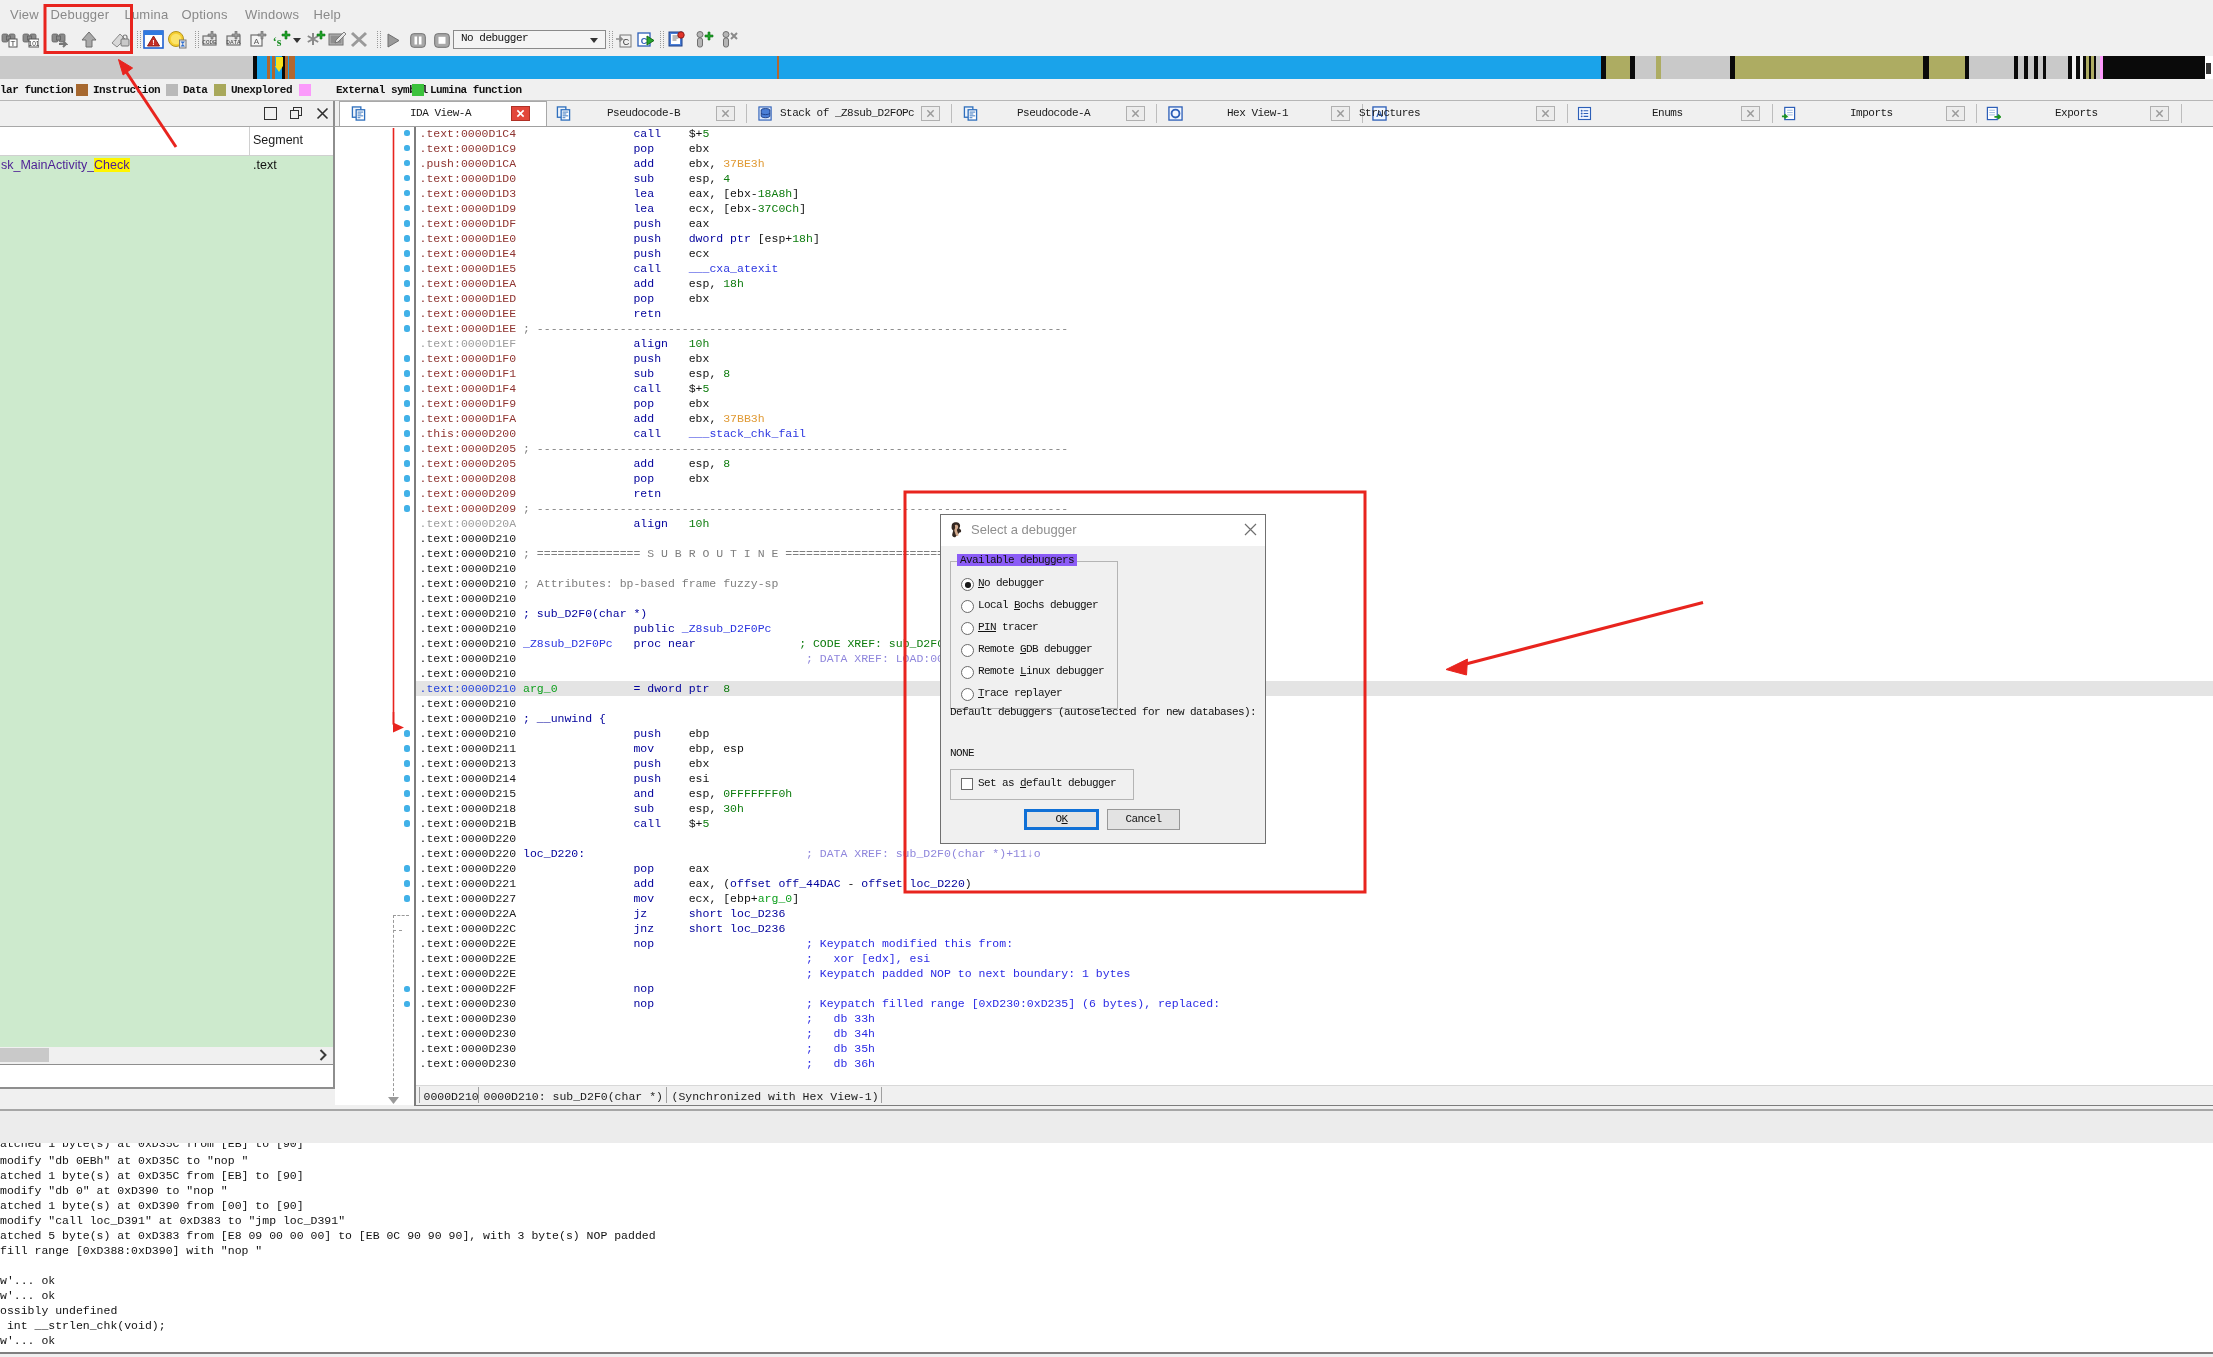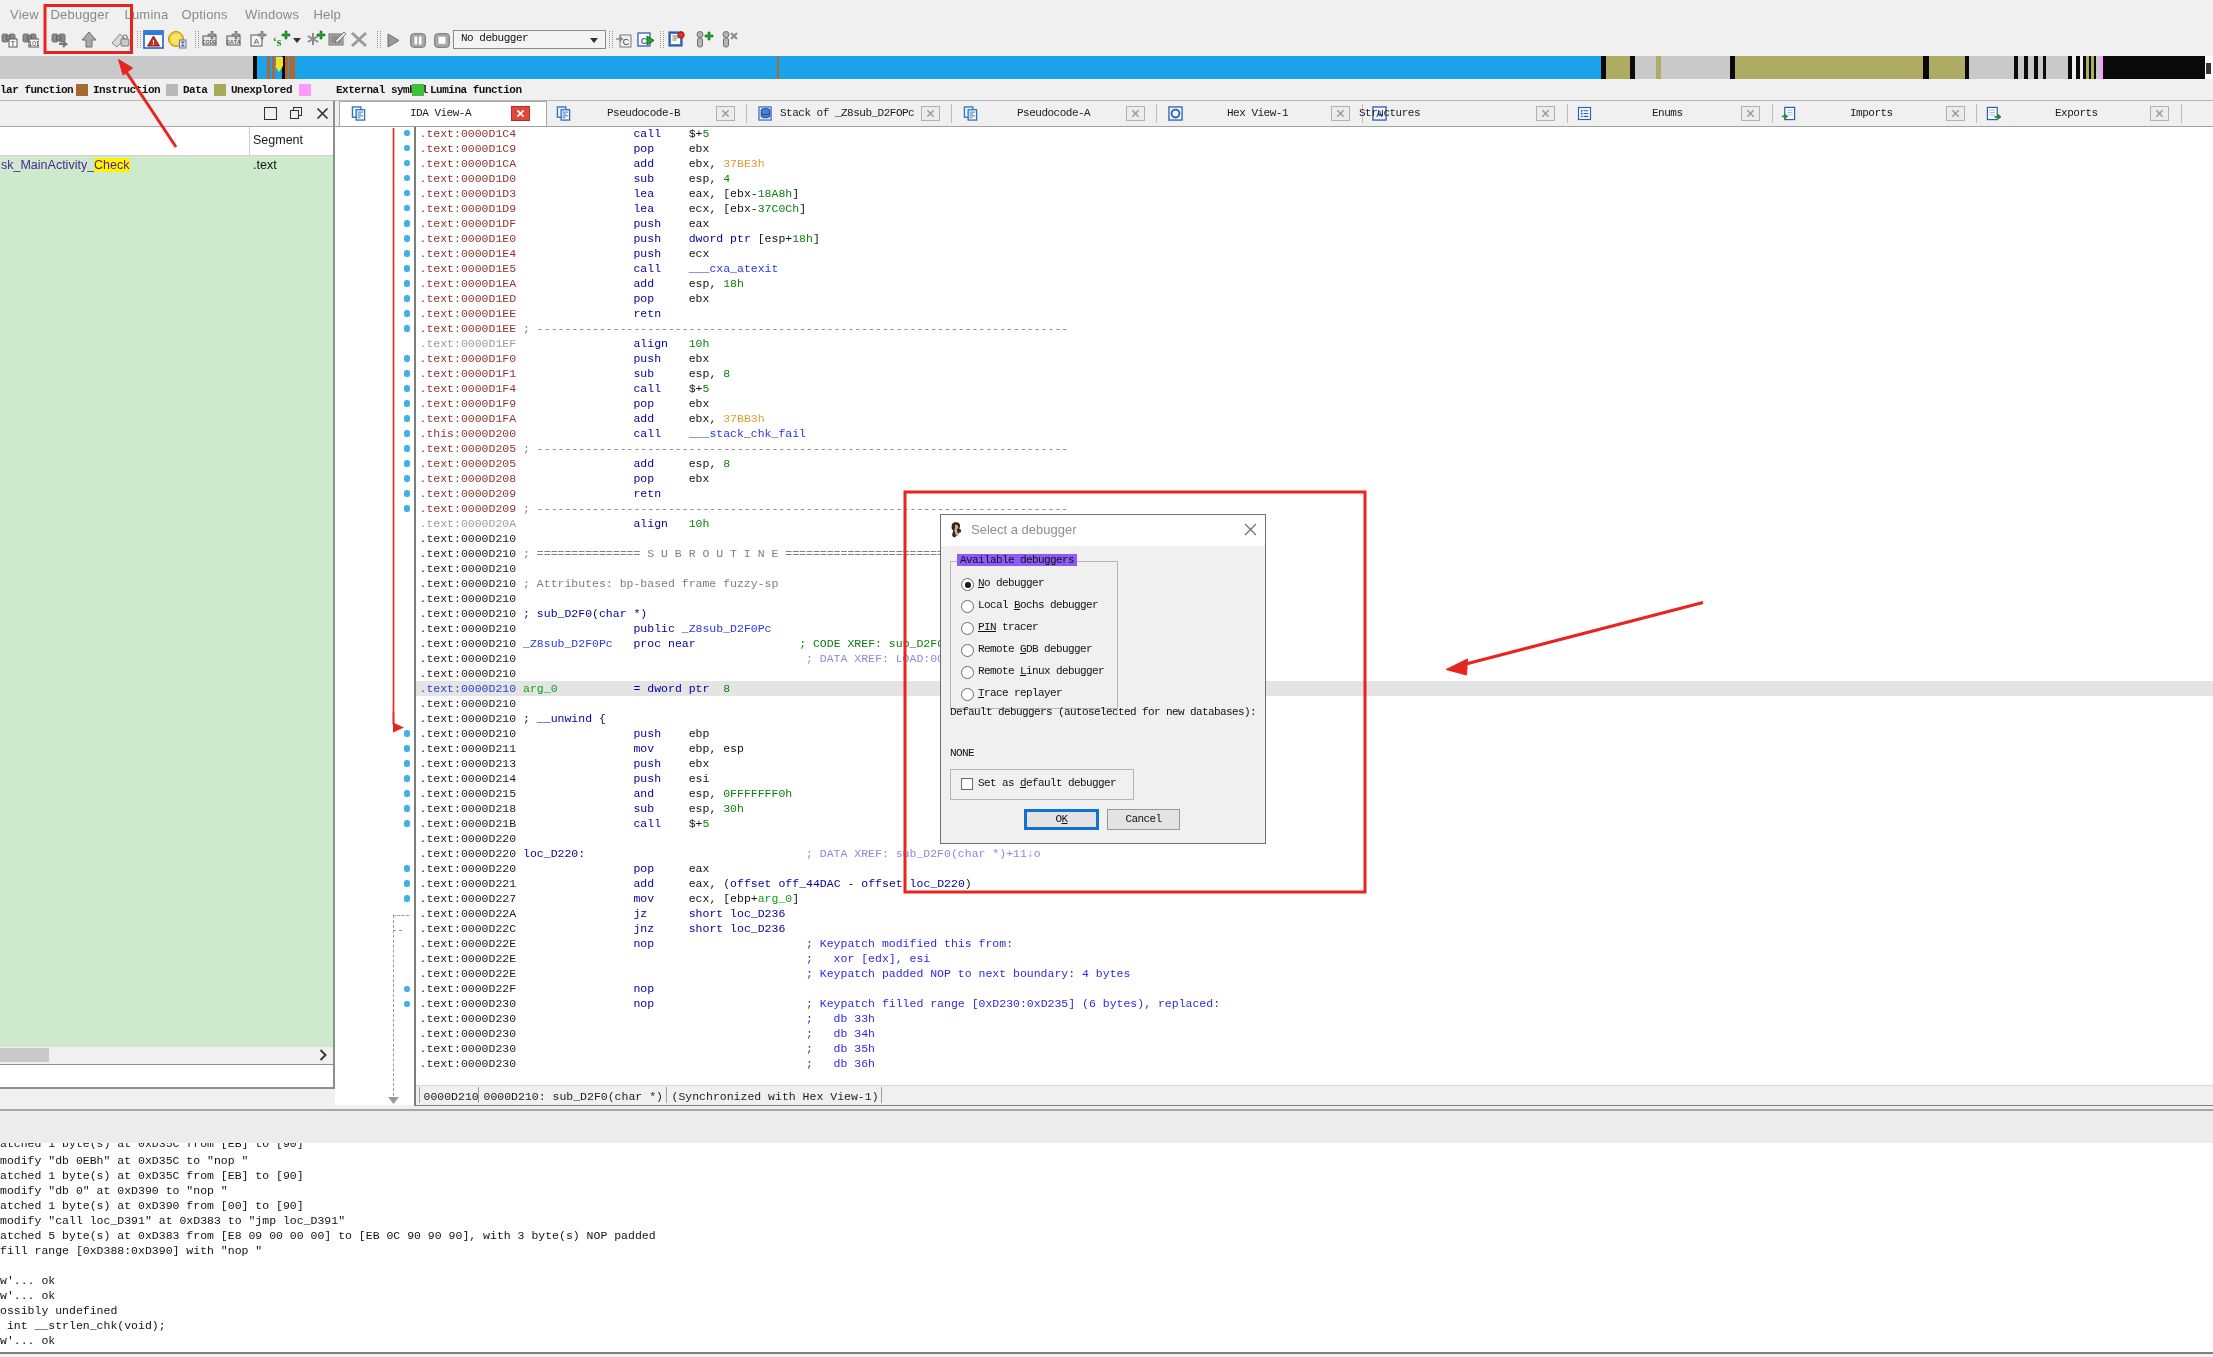--- a/index.html
+++ b/index.html
@@ -345,21 +345,21 @@
     </svg></div>
 <div style="position:absolute;left:2181px;top:104px;width:1px;height:19px;background:#bdbdbd"></div>
 <div style="position:absolute;left:334px;top:125.5px;width:1879px;height:1px;background:#a0a0a0"></div>
 
 <div style="position:absolute;left:414px;top:126.5px;width:1.5px;height:978.5px;background:#7d7d7d"></div>
 <div style="position:absolute;left:415.5px;top:126.5px;width:1797.5px;height:958.5px;background:#fff"></div>
 <div style="position:absolute;left:415.5px;top:681px;width:1797.5px;height:15px;background:#e4e4e4"></div>
 <div style="position:absolute;left:414px;top:1104px;width:1799px;height:1.5px;background:#7d7d7d"></div>
 <div class="dl" style="top:125.6px"><i class="am">.text:0000D1C4</i>&nbsp;&nbsp;&nbsp;&nbsp;&nbsp;&nbsp;&nbsp;&nbsp;&nbsp;&nbsp;&nbsp;&nbsp;&nbsp;&nbsp;&nbsp;&nbsp;&nbsp;<i class="mn">call</i>&nbsp;&nbsp;&nbsp;&nbsp;<i class="tt">$+</i><i class="nu">5</i></div>
 <div class="dl" style="top:140.6px"><i class="am">.text:0000D1C9</i>&nbsp;&nbsp;&nbsp;&nbsp;&nbsp;&nbsp;&nbsp;&nbsp;&nbsp;&nbsp;&nbsp;&nbsp;&nbsp;&nbsp;&nbsp;&nbsp;&nbsp;<i class="mn">pop</i>&nbsp;&nbsp;&nbsp;&nbsp;&nbsp;<i class="tt">ebx</i></div>
-<div class="dl" style="top:155.6px"><i class="am">.text:0000D1CA</i>&nbsp;&nbsp;&nbsp;&nbsp;&nbsp;&nbsp;&nbsp;&nbsp;&nbsp;&nbsp;&nbsp;&nbsp;&nbsp;&nbsp;&nbsp;&nbsp;&nbsp;<i class="mn">add</i>&nbsp;&nbsp;&nbsp;&nbsp;&nbsp;<i class="tt">ebx, </i><i class="or">37BE3h</i></div>
+<div class="dl" style="top:155.6px"><i class="am">.push:0000D1CA</i>&nbsp;&nbsp;&nbsp;&nbsp;&nbsp;&nbsp;&nbsp;&nbsp;&nbsp;&nbsp;&nbsp;&nbsp;&nbsp;&nbsp;&nbsp;&nbsp;&nbsp;<i class="mn">add</i>&nbsp;&nbsp;&nbsp;&nbsp;&nbsp;<i class="tt">ebx, </i><i class="or">37BE3h</i></div>
 <div class="dl" style="top:170.6px"><i class="am">.text:0000D1D0</i>&nbsp;&nbsp;&nbsp;&nbsp;&nbsp;&nbsp;&nbsp;&nbsp;&nbsp;&nbsp;&nbsp;&nbsp;&nbsp;&nbsp;&nbsp;&nbsp;&nbsp;<i class="mn">sub</i>&nbsp;&nbsp;&nbsp;&nbsp;&nbsp;<i class="tt">esp, </i><i class="nu">4</i></div>
 <div class="dl" style="top:185.6px"><i class="am">.text:0000D1D3</i>&nbsp;&nbsp;&nbsp;&nbsp;&nbsp;&nbsp;&nbsp;&nbsp;&nbsp;&nbsp;&nbsp;&nbsp;&nbsp;&nbsp;&nbsp;&nbsp;&nbsp;<i class="mn">lea</i>&nbsp;&nbsp;&nbsp;&nbsp;&nbsp;<i class="tt">eax, [ebx-</i><i class="nu">18A8h</i><i class="tt">]</i></div>
 <div class="dl" style="top:200.6px"><i class="am">.text:0000D1D9</i>&nbsp;&nbsp;&nbsp;&nbsp;&nbsp;&nbsp;&nbsp;&nbsp;&nbsp;&nbsp;&nbsp;&nbsp;&nbsp;&nbsp;&nbsp;&nbsp;&nbsp;<i class="mn">lea</i>&nbsp;&nbsp;&nbsp;&nbsp;&nbsp;<i class="tt">ecx, [ebx-</i><i class="nu">37C0Ch</i><i class="tt">]</i></div>
 <div class="dl" style="top:215.7px"><i class="am">.text:0000D1DF</i>&nbsp;&nbsp;&nbsp;&nbsp;&nbsp;&nbsp;&nbsp;&nbsp;&nbsp;&nbsp;&nbsp;&nbsp;&nbsp;&nbsp;&nbsp;&nbsp;&nbsp;<i class="mn">push</i>&nbsp;&nbsp;&nbsp;&nbsp;<i class="tt">eax</i></div>
 <div class="dl" style="top:230.7px"><i class="am">.text:0000D1E0</i>&nbsp;&nbsp;&nbsp;&nbsp;&nbsp;&nbsp;&nbsp;&nbsp;&nbsp;&nbsp;&nbsp;&nbsp;&nbsp;&nbsp;&nbsp;&nbsp;&nbsp;<i class="mn">push</i>&nbsp;&nbsp;&nbsp;&nbsp;<i class="mn">dword ptr</i><i class="tt"> [esp+</i><i class="nu">18h</i><i class="tt">]</i></div>
 <div class="dl" style="top:245.7px"><i class="am">.text:0000D1E4</i>&nbsp;&nbsp;&nbsp;&nbsp;&nbsp;&nbsp;&nbsp;&nbsp;&nbsp;&nbsp;&nbsp;&nbsp;&nbsp;&nbsp;&nbsp;&nbsp;&nbsp;<i class="mn">push</i>&nbsp;&nbsp;&nbsp;&nbsp;<i class="tt">ecx</i></div>
 <div class="dl" style="top:260.7px"><i class="am">.text:0000D1E5</i>&nbsp;&nbsp;&nbsp;&nbsp;&nbsp;&nbsp;&nbsp;&nbsp;&nbsp;&nbsp;&nbsp;&nbsp;&nbsp;&nbsp;&nbsp;&nbsp;&nbsp;<i class="mn">call</i>&nbsp;&nbsp;&nbsp;&nbsp;<i class="fb">___cxa_atexit</i></div>
 <div class="dl" style="top:275.7px"><i class="am">.text:0000D1EA</i>&nbsp;&nbsp;&nbsp;&nbsp;&nbsp;&nbsp;&nbsp;&nbsp;&nbsp;&nbsp;&nbsp;&nbsp;&nbsp;&nbsp;&nbsp;&nbsp;&nbsp;<i class="mn">add</i>&nbsp;&nbsp;&nbsp;&nbsp;&nbsp;<i class="tt">esp, </i><i class="nu">18h</i></div>
 <div class="dl" style="top:290.7px"><i class="am">.text:0000D1ED</i>&nbsp;&nbsp;&nbsp;&nbsp;&nbsp;&nbsp;&nbsp;&nbsp;&nbsp;&nbsp;&nbsp;&nbsp;&nbsp;&nbsp;&nbsp;&nbsp;&nbsp;<i class="mn">pop</i>&nbsp;&nbsp;&nbsp;&nbsp;&nbsp;<i class="tt">ebx</i></div>
 <div class="dl" style="top:305.7px"><i class="am">.text:0000D1EE</i>&nbsp;&nbsp;&nbsp;&nbsp;&nbsp;&nbsp;&nbsp;&nbsp;&nbsp;&nbsp;&nbsp;&nbsp;&nbsp;&nbsp;&nbsp;&nbsp;&nbsp;<i class="mn">retn</i>&nbsp;&nbsp;&nbsp;&nbsp;</div>
@@ -399,21 +399,21 @@
 <div class="dl" style="top:816.1px"><i class="ak">.text:0000D21B</i>&nbsp;&nbsp;&nbsp;&nbsp;&nbsp;&nbsp;&nbsp;&nbsp;&nbsp;&nbsp;&nbsp;&nbsp;&nbsp;&nbsp;&nbsp;&nbsp;&nbsp;<i class="mn">call</i>&nbsp;&nbsp;&nbsp;&nbsp;<i class="tt">$+</i><i class="nu">5</i></div>
 <div class="dl" style="top:831.1px"><i class="ak">.text:0000D220</i></div>
 <div class="dl" style="top:846.1px"><i class="ak">.text:0000D220</i>&nbsp;<i class="mn">loc_D220:</i>&nbsp;&nbsp;&nbsp;&nbsp;&nbsp;&nbsp;&nbsp;&nbsp;&nbsp;&nbsp;&nbsp;&nbsp;&nbsp;&nbsp;&nbsp;&nbsp;&nbsp;&nbsp;&nbsp;&nbsp;&nbsp;&nbsp;&nbsp;&nbsp;&nbsp;&nbsp;&nbsp;&nbsp;&nbsp;&nbsp;&nbsp;&nbsp;<i class="xl">; DATA XREF: sub_D2F0(char *)+11↓o</i></div>
 <div class="dl" style="top:861.1px"><i class="ak">.text:0000D220</i>&nbsp;&nbsp;&nbsp;&nbsp;&nbsp;&nbsp;&nbsp;&nbsp;&nbsp;&nbsp;&nbsp;&nbsp;&nbsp;&nbsp;&nbsp;&nbsp;&nbsp;<i class="mn">pop</i>&nbsp;&nbsp;&nbsp;&nbsp;&nbsp;<i class="tt">eax</i></div>
 <div class="dl" style="top:876.1px"><i class="ak">.text:0000D221</i>&nbsp;&nbsp;&nbsp;&nbsp;&nbsp;&nbsp;&nbsp;&nbsp;&nbsp;&nbsp;&nbsp;&nbsp;&nbsp;&nbsp;&nbsp;&nbsp;&nbsp;<i class="mn">add</i>&nbsp;&nbsp;&nbsp;&nbsp;&nbsp;<i class="tt">eax, (</i><i class="mn">offset</i><i class="tt"> </i><i class="mn">off_44DAC</i><i class="tt"> - </i><i class="mn">offset</i><i class="tt"> </i><i class="mn">loc_D220</i><i class="tt">)</i></div>
 <div class="dl" style="top:891.1px"><i class="ak">.text:0000D227</i>&nbsp;&nbsp;&nbsp;&nbsp;&nbsp;&nbsp;&nbsp;&nbsp;&nbsp;&nbsp;&nbsp;&nbsp;&nbsp;&nbsp;&nbsp;&nbsp;&nbsp;<i class="mn">mov</i>&nbsp;&nbsp;&nbsp;&nbsp;&nbsp;<i class="tt">ecx, [ebp+</i><i class="gn">arg_0</i><i class="tt">]</i></div>
 <div class="dl" style="top:906.1px"><i class="ak">.text:0000D22A</i>&nbsp;&nbsp;&nbsp;&nbsp;&nbsp;&nbsp;&nbsp;&nbsp;&nbsp;&nbsp;&nbsp;&nbsp;&nbsp;&nbsp;&nbsp;&nbsp;&nbsp;<i class="mn">jz</i>&nbsp;&nbsp;&nbsp;&nbsp;&nbsp;&nbsp;<i class="mn">short loc_D236</i></div>
 <div class="dl" style="top:921.1px"><i class="ak">.text:0000D22C</i>&nbsp;&nbsp;&nbsp;&nbsp;&nbsp;&nbsp;&nbsp;&nbsp;&nbsp;&nbsp;&nbsp;&nbsp;&nbsp;&nbsp;&nbsp;&nbsp;&nbsp;<i class="mn">jnz</i>&nbsp;&nbsp;&nbsp;&nbsp;&nbsp;<i class="mn">short loc_D236</i></div>
 <div class="dl" style="top:936.1px"><i class="ak">.text:0000D22E</i>&nbsp;&nbsp;&nbsp;&nbsp;&nbsp;&nbsp;&nbsp;&nbsp;&nbsp;&nbsp;&nbsp;&nbsp;&nbsp;&nbsp;&nbsp;&nbsp;&nbsp;<i class="mn">nop</i>&nbsp;&nbsp;&nbsp;&nbsp;&nbsp;&nbsp;&nbsp;&nbsp;&nbsp;&nbsp;&nbsp;&nbsp;&nbsp;&nbsp;&nbsp;&nbsp;&nbsp;&nbsp;&nbsp;&nbsp;&nbsp;&nbsp;<i class="cb">; Keypatch modified this from:</i></div>
 <div class="dl" style="top:951.1px"><i class="ak">.text:0000D22E</i>&nbsp;&nbsp;&nbsp;&nbsp;&nbsp;&nbsp;&nbsp;&nbsp;&nbsp;&nbsp;&nbsp;&nbsp;&nbsp;&nbsp;&nbsp;&nbsp;&nbsp;&nbsp;&nbsp;&nbsp;&nbsp;&nbsp;&nbsp;&nbsp;&nbsp;&nbsp;&nbsp;&nbsp;&nbsp;&nbsp;&nbsp;&nbsp;&nbsp;&nbsp;&nbsp;&nbsp;&nbsp;&nbsp;&nbsp;&nbsp;&nbsp;&nbsp;<i class="cb">;   xor [edx], esi</i></div>
-<div class="dl" style="top:966.2px"><i class="ak">.text:0000D22E</i>&nbsp;&nbsp;&nbsp;&nbsp;&nbsp;&nbsp;&nbsp;&nbsp;&nbsp;&nbsp;&nbsp;&nbsp;&nbsp;&nbsp;&nbsp;&nbsp;&nbsp;&nbsp;&nbsp;&nbsp;&nbsp;&nbsp;&nbsp;&nbsp;&nbsp;&nbsp;&nbsp;&nbsp;&nbsp;&nbsp;&nbsp;&nbsp;&nbsp;&nbsp;&nbsp;&nbsp;&nbsp;&nbsp;&nbsp;&nbsp;&nbsp;&nbsp;<i class="cb">; Keypatch padded NOP to next boundary: 4 bytes</i></div>
+<div class="dl" style="top:966.2px"><i class="ak">.text:0000D22E</i>&nbsp;&nbsp;&nbsp;&nbsp;&nbsp;&nbsp;&nbsp;&nbsp;&nbsp;&nbsp;&nbsp;&nbsp;&nbsp;&nbsp;&nbsp;&nbsp;&nbsp;&nbsp;&nbsp;&nbsp;&nbsp;&nbsp;&nbsp;&nbsp;&nbsp;&nbsp;&nbsp;&nbsp;&nbsp;&nbsp;&nbsp;&nbsp;&nbsp;&nbsp;&nbsp;&nbsp;&nbsp;&nbsp;&nbsp;&nbsp;&nbsp;&nbsp;<i class="cb">; Keypatch padded NOP to next boundary: 1 bytes</i></div>
 <div class="dl" style="top:981.2px"><i class="ak">.text:0000D22F</i>&nbsp;&nbsp;&nbsp;&nbsp;&nbsp;&nbsp;&nbsp;&nbsp;&nbsp;&nbsp;&nbsp;&nbsp;&nbsp;&nbsp;&nbsp;&nbsp;&nbsp;<i class="mn">nop</i>&nbsp;&nbsp;&nbsp;&nbsp;&nbsp;</div>
 <div class="dl" style="top:996.2px"><i class="ak">.text:0000D230</i>&nbsp;&nbsp;&nbsp;&nbsp;&nbsp;&nbsp;&nbsp;&nbsp;&nbsp;&nbsp;&nbsp;&nbsp;&nbsp;&nbsp;&nbsp;&nbsp;&nbsp;<i class="mn">nop</i>&nbsp;&nbsp;&nbsp;&nbsp;&nbsp;&nbsp;&nbsp;&nbsp;&nbsp;&nbsp;&nbsp;&nbsp;&nbsp;&nbsp;&nbsp;&nbsp;&nbsp;&nbsp;&nbsp;&nbsp;&nbsp;&nbsp;<i class="cb">; Keypatch filled range [0xD230:0xD235] (6 bytes), replaced:</i></div>
 <div class="dl" style="top:1011.2px"><i class="ak">.text:0000D230</i>&nbsp;&nbsp;&nbsp;&nbsp;&nbsp;&nbsp;&nbsp;&nbsp;&nbsp;&nbsp;&nbsp;&nbsp;&nbsp;&nbsp;&nbsp;&nbsp;&nbsp;&nbsp;&nbsp;&nbsp;&nbsp;&nbsp;&nbsp;&nbsp;&nbsp;&nbsp;&nbsp;&nbsp;&nbsp;&nbsp;&nbsp;&nbsp;&nbsp;&nbsp;&nbsp;&nbsp;&nbsp;&nbsp;&nbsp;&nbsp;&nbsp;&nbsp;<i class="cb">;   db 33h</i></div>
 <div class="dl" style="top:1026.2px"><i class="ak">.text:0000D230</i>&nbsp;&nbsp;&nbsp;&nbsp;&nbsp;&nbsp;&nbsp;&nbsp;&nbsp;&nbsp;&nbsp;&nbsp;&nbsp;&nbsp;&nbsp;&nbsp;&nbsp;&nbsp;&nbsp;&nbsp;&nbsp;&nbsp;&nbsp;&nbsp;&nbsp;&nbsp;&nbsp;&nbsp;&nbsp;&nbsp;&nbsp;&nbsp;&nbsp;&nbsp;&nbsp;&nbsp;&nbsp;&nbsp;&nbsp;&nbsp;&nbsp;&nbsp;<i class="cb">;   db 34h</i></div>
 <div class="dl" style="top:1041.2px"><i class="ak">.text:0000D230</i>&nbsp;&nbsp;&nbsp;&nbsp;&nbsp;&nbsp;&nbsp;&nbsp;&nbsp;&nbsp;&nbsp;&nbsp;&nbsp;&nbsp;&nbsp;&nbsp;&nbsp;&nbsp;&nbsp;&nbsp;&nbsp;&nbsp;&nbsp;&nbsp;&nbsp;&nbsp;&nbsp;&nbsp;&nbsp;&nbsp;&nbsp;&nbsp;&nbsp;&nbsp;&nbsp;&nbsp;&nbsp;&nbsp;&nbsp;&nbsp;&nbsp;&nbsp;<i class="cb">;   db 35h</i></div>
 <div class="dl" style="top:1056.2px"><i class="ak">.text:0000D230</i>&nbsp;&nbsp;&nbsp;&nbsp;&nbsp;&nbsp;&nbsp;&nbsp;&nbsp;&nbsp;&nbsp;&nbsp;&nbsp;&nbsp;&nbsp;&nbsp;&nbsp;&nbsp;&nbsp;&nbsp;&nbsp;&nbsp;&nbsp;&nbsp;&nbsp;&nbsp;&nbsp;&nbsp;&nbsp;&nbsp;&nbsp;&nbsp;&nbsp;&nbsp;&nbsp;&nbsp;&nbsp;&nbsp;&nbsp;&nbsp;&nbsp;&nbsp;<i class="cb">;   db 36h</i></div>
 <div class="dot" style="top:129.9px"></div>
 <div class="dot" style="top:144.9px"></div>
 <div class="dot" style="top:159.9px"></div>
 <div class="dot" style="top:174.9px"></div>

